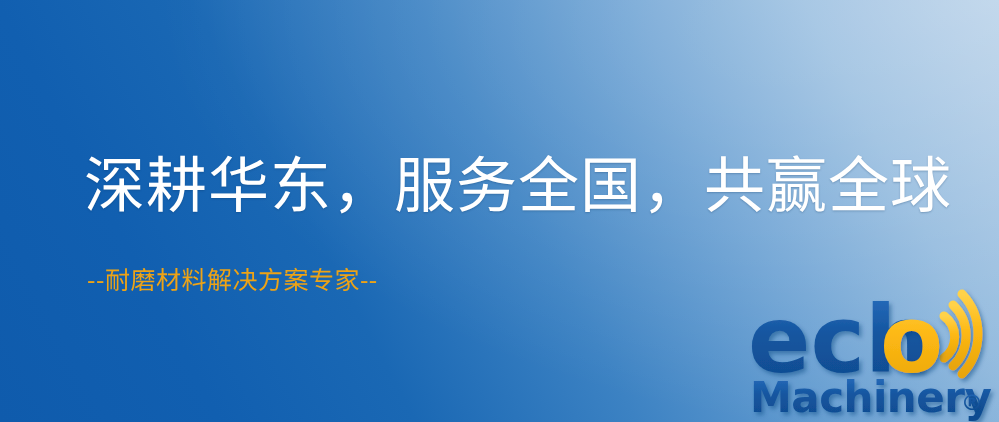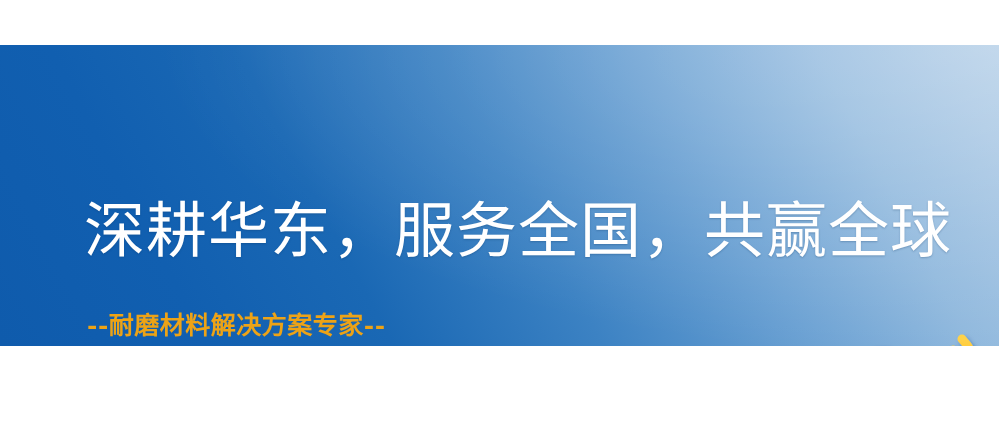--- a/index.html
+++ b/index.html
@@ -5,35 +5,34 @@
 <style>
   html, body {
     margin: 0;
     padding: 0;
     background: #ffffff;
   }
 
   .banner {
     position: relative;
     width: 999px;
-    height: 301px;
+    height: 422px;
     overflow: hidden;
     
     background:
       linear-gradient(62deg,
         #0f5bac 0%,
         #115fb0 18%,
         #1a68b4 34%,
         #3c82c3 52%,
         #6ba1d3 70%,
         #8fb8dd 84%,
         #a2c3e2 95%,
         #a9c8e4 100%);
     font-family: "Liberation Sans", sans-serif;
-    margin-top: 45px;
   }
 
   
   .banner::after {
     content: "";
     position: absolute;
     inset: 0;
     pointer-events: none;
     background: radial-gradient(120% 150% at 100% 0%,
                 rgba(255,255,255,0.30) 0%,
@@ -56,21 +55,21 @@
     z-index: 3;
   }
 
   .subhead {
     position: absolute;
     left: 87px;
     top: 266px;
     font-family: "DejaVu Serif", "Liberation Serif", serif;
     font-size: 25px;
     line-height: 1.2;
-    font-weight: 700;
+    font-weight: 400;
     color: #eda316;
     letter-spacing: 0.5px;
     white-space: nowrap;
     z-index: 3;
   }
 
   
   .logo {
     position: absolute;
     left: 748px;

